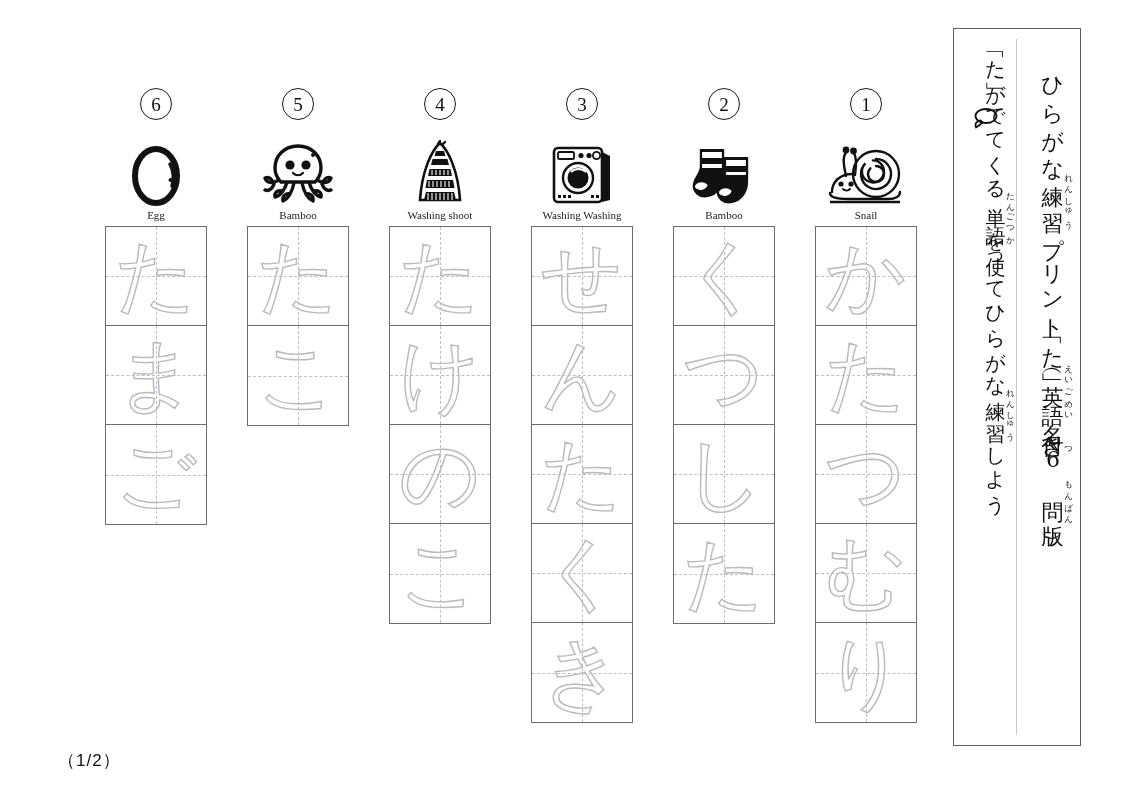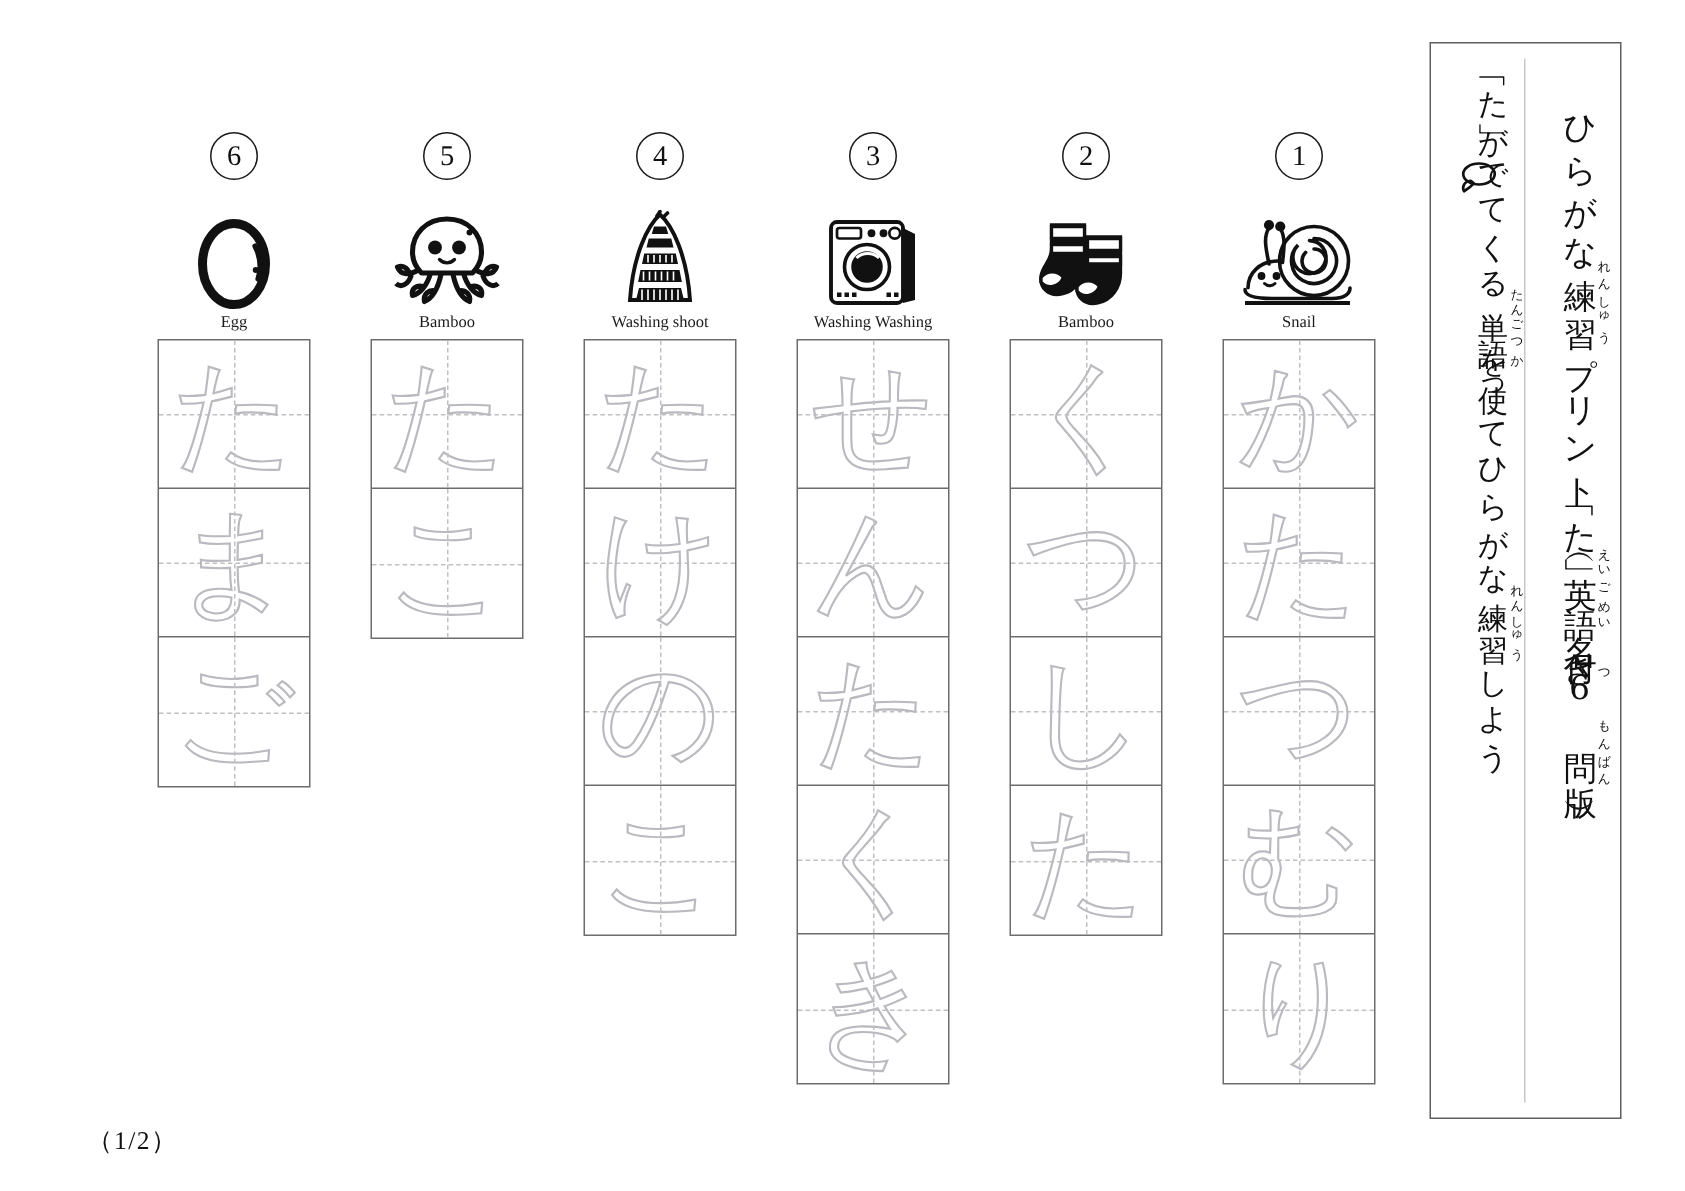--- a/index.html
+++ b/index.html
@@ -170,21 +170,21 @@
   }
 
   
   #page-indicator {
     position: absolute;
     left: 58px;
     bottom: 22px;
     font-size: 17px;
     letter-spacing: 1px;
     color: #111;
-    font-family: Liberation Serif, serif;
+    font-family: Liberation Sans, sans-serif;
   }
 </style>
 </head>
 <body>
 
 <div id="columns-area">
     <div class="word-column" style="left: 36px;">
       <div class="index-circle">6</div>
       <div class="picture">
         <svg width="52" height="66" viewBox="0 0 52 66">

